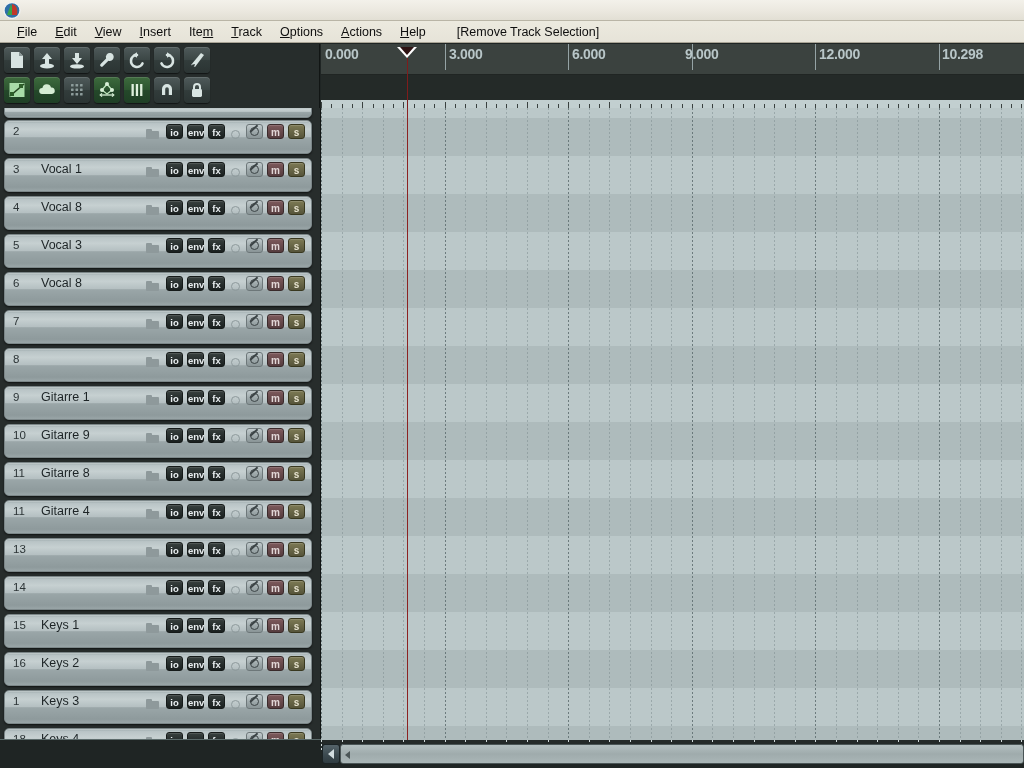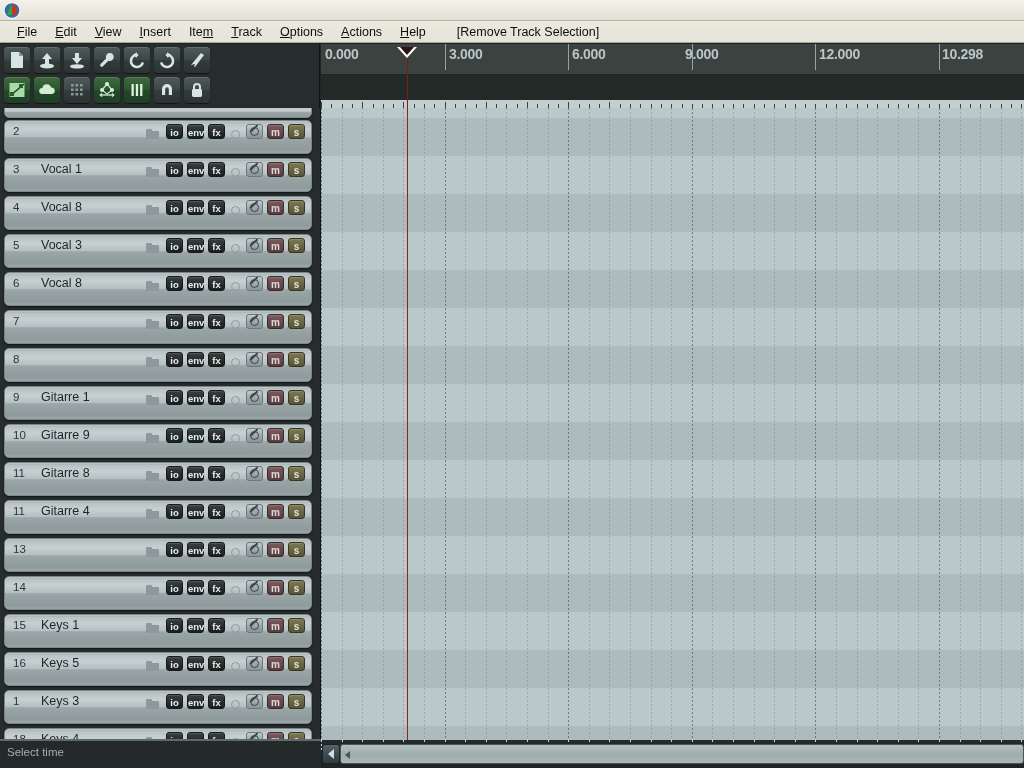--- a/index.html
+++ b/index.html
@@ -587,21 +587,21 @@
               <span class="rec-circle"></span>
               <span class="btn-mon"></span>
               <span class="btn-m">m</span>
               <span class="btn-s">s</span>
             </div>
           </div>
         </div>
         <div class="track-row">
           <div class="track-pane">
             <span class="track-num">16</span>
-            <span class="track-name">Keys 5</span>
+            <span class="track-name">Keys 2</span>
             <div class="tctl">
               <span class="folder-ic"></span>
               <span class="btn-sq">io</span>
               <span class="btn-sq">env</span>
               <span class="btn-sq">fx</span>
               <span class="rec-circle"></span>
               <span class="btn-mon"></span>
               <span class="btn-m">m</span>
               <span class="btn-s">s</span>
             </div>
@@ -731,23 +731,20 @@
       <div class="bt-tick" style="left: 536px;"></div>
       <div class="bt-tick" style="left: 556px;"></div>
       <div class="bt-tick" style="left: 577px;"></div>
       <div class="bt-tick" style="left: 597px;"></div>
       <div class="bt-tick" style="left: 618px;"></div>
       <div class="bt-tick" style="left: 639px;"></div>
       <div class="bt-tick" style="left: 659px;"></div>
       <div class="bt-tick" style="left: 680px;"></div>
       <div class="bt-tick" style="left: 700px;"></div>
     </div>
-  <div class="statusbar">
-    <span class="status-text">Select time</span>
-  </div>
   <div class="sb-btn">
     <i></i>
   </div>
   <div class="hscroll-track">
     <div class="hscroll-arrow"></div>
   </div>
 
 </div>
 
 </body></html>

